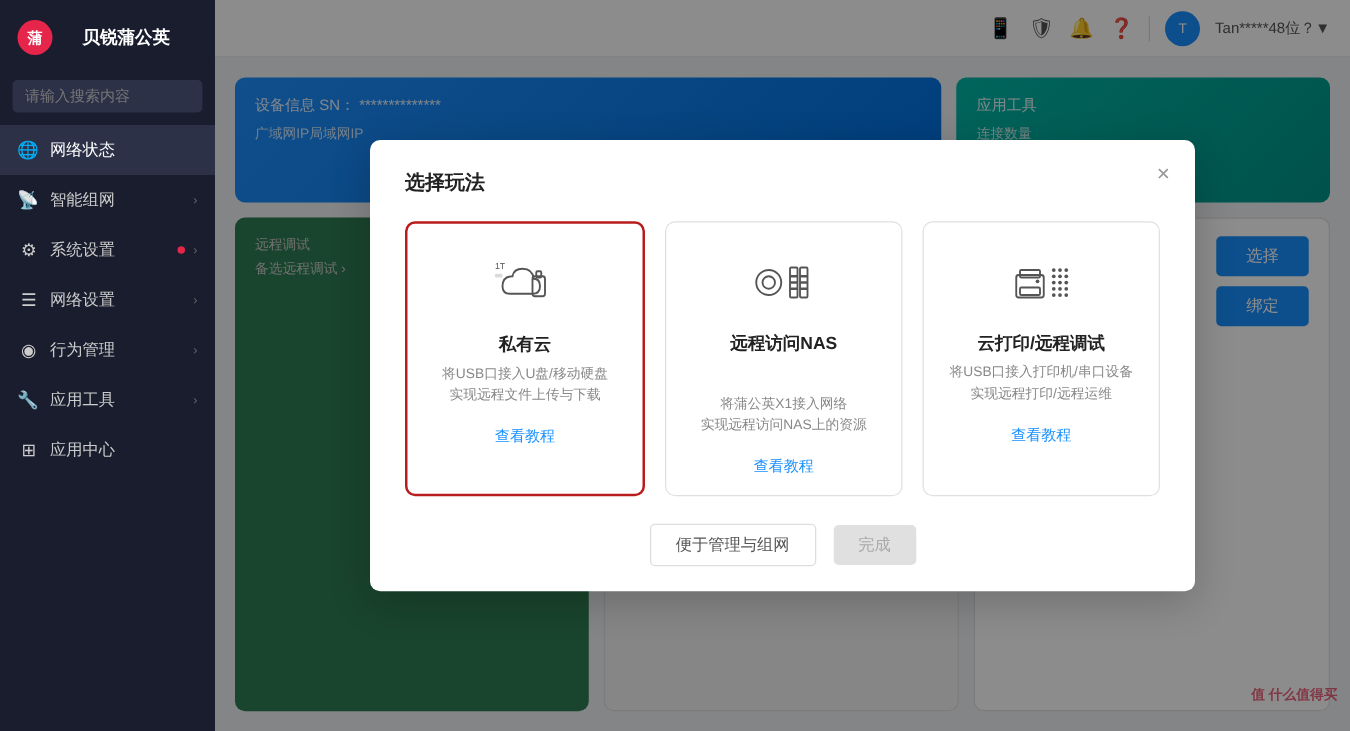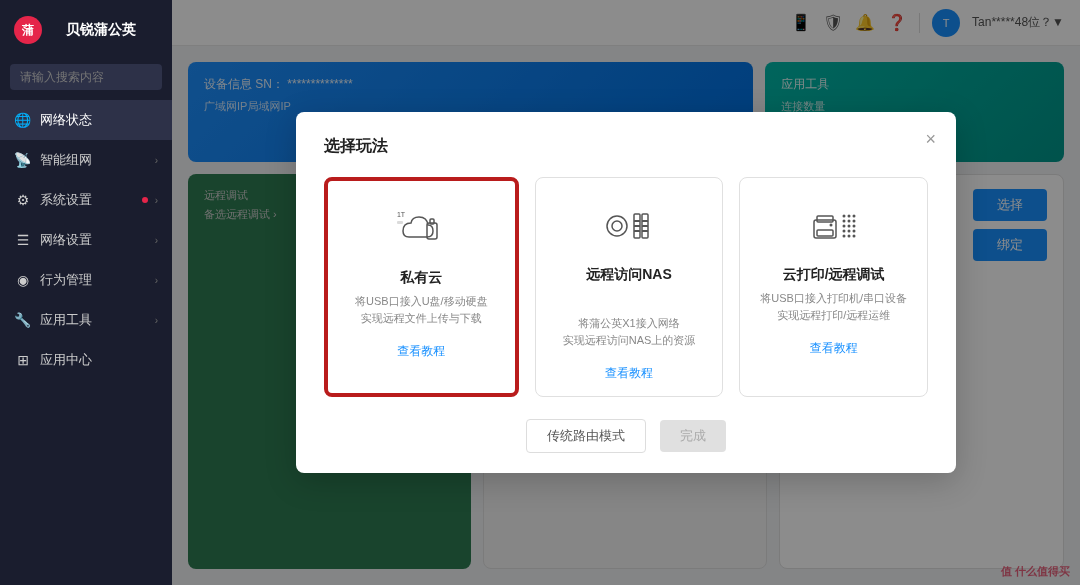--- a/index.html
+++ b/index.html
@@ -205,21 +205,21 @@
       border: none;
       border-radius: 4px;
       padding: 7px 24px;
       font-size: 13px;
       cursor: pointer;
     }
 
     
     .watermark {
       position: absolute;
-      bottom: 6px;
+      bottom: 22px;
       right: 10px;
       color: #e5254a;
       font-size: 11px;
       font-weight: bold;
       opacity: 0.7;
     }
 
     
     .modal-overlay {
       position: absolute;
@@ -264,21 +264,21 @@
       border: 1px solid #e0e0e0;
       border-radius: 8px;
       padding: 18px 14px 14px;
       display: flex;
       flex-direction: column;
       align-items: center;
       text-align: center;
       cursor: pointer;
     }
     .option-card.selected {
-      border: 4px solid #b91c1c;
+      border: 2px solid #b91c1c;
     }
     .option-icon-area {
       height: 60px;
       display: flex;
       align-items: center;
       justify-content: center;
       margin-bottom: 10px;
     }
     .option-title {
       font-size: 14px;
@@ -502,20 +502,20 @@
             </svg>
           </div>
           <div class="option-title">云打印/远程调试</div>
           <div class="option-desc" style="white-space:pre-line;">将USB口接入打印机/串口设备
 实现远程打印/远程运维</div>
           <span class="option-link">查看教程</span>
         </div>
       </div>
 
       <div class="modal-footer">
-        <button class="btn-traditional">传统路由模式</button>
+        <button class="btn-traditional">便于管理与组网</button>
         <button class="btn-done">完成</button>
       </div>
     </div>
   </div>
 
   <div class="watermark">值 什么值得买</div>
 </div>
 
 </body></html>

